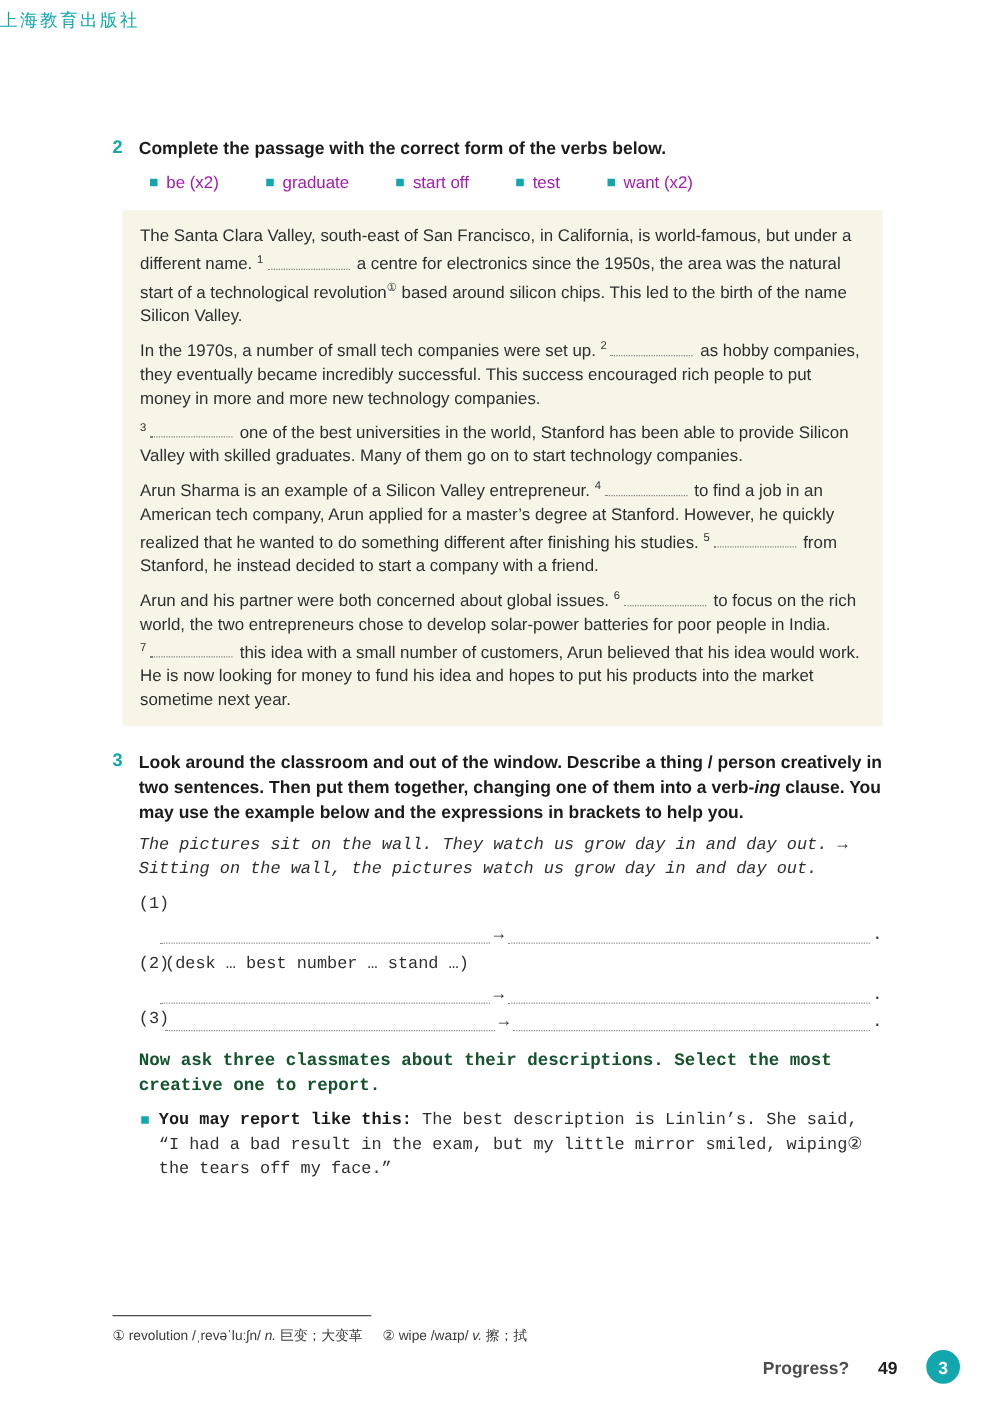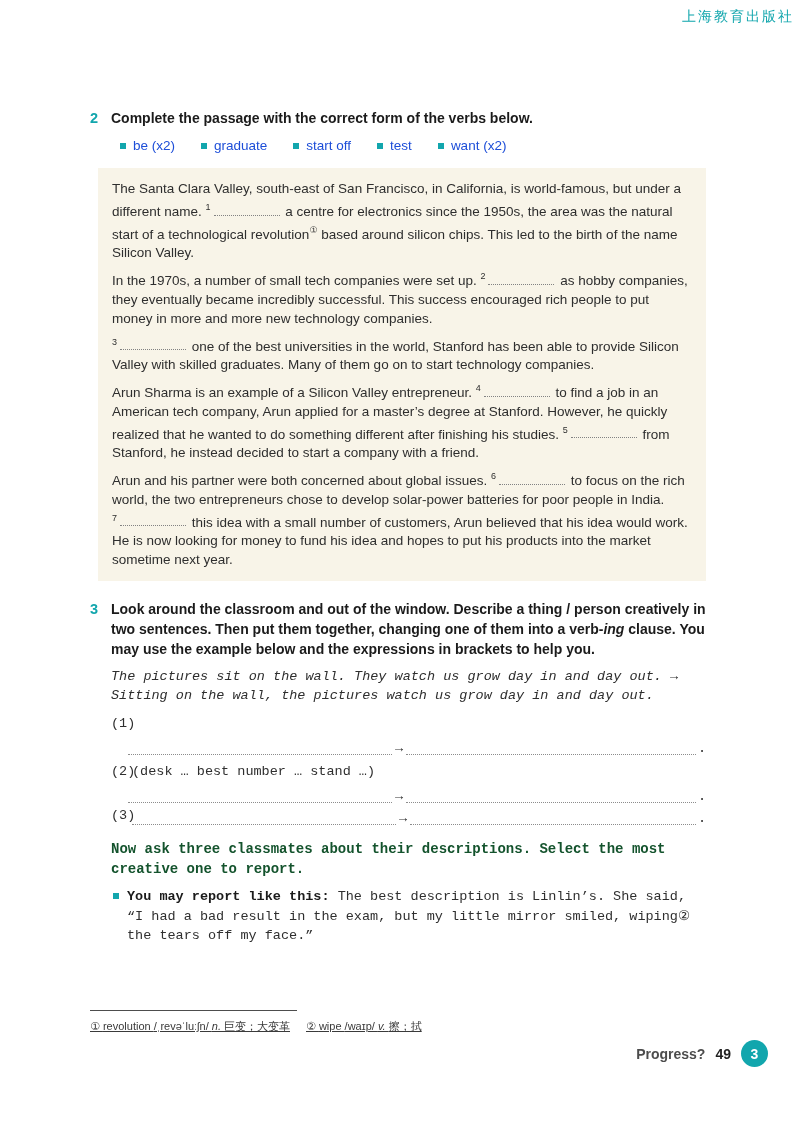--- a/index.html
+++ b/index.html
@@ -10,32 +10,32 @@
   html,body{ margin:0; padding:0; }
   body{
     width:794px; height:1123px; background:#ffffff;
     font-family:"Liberation Sans","DejaVu Sans",sans-serif;
     color:#2f2f2f;
   }
   .page{ position:relative; width:794px; height:1123px; overflow:hidden; background:#fff; }
 
   .publisher{
     position:absolute; top:8px; left:0; width:100%;
-    text-align:right; color:var(--accent);
+    text-align:left; color:var(--accent);
     font-size:14px; letter-spacing:2px;
   }
 
   .content{ position:absolute; top:108px; left:90px; width:616px; }
 
   .ex-head{ display:flex; gap:9px; margin-bottom:8px; }
   .ex-num{ color:var(--accent); font-weight:bold; font-size:14.5px; width:12px; flex:none; line-height:20px; }
   .ex-title{ font-size:14px; font-weight:bold; color:#1b1b1b; margin:0; line-height:20px; }
   .ex-title em{ font-style:italic; }
 
-  .word-bank{ display:flex; gap:26px; padding-left:30px; margin:10px 0 15px; font-size:13.5px; color:#1d4ed8; }
+  .word-bank{ display:flex; gap:38px; padding-left:30px; margin:10px 0 15px; font-size:13.5px; color:#a21caf; }
   .wb-item{ display:flex; align-items:center; gap:7px; }
   .sq{ width:6px; height:6px; background:var(--accent); flex:none; }
 
   .passage-box{
     background:var(--passage-bg);
     margin-left:8px; padding:11px 14px 12px;
     font-size:13.5px; line-height:19px; color:#2e2e2e;
   }
   .pp{ margin:0 0 5px; }
   .pp:last-child{ margin-bottom:0; }
@@ -61,26 +61,26 @@
   .arrow{ margin:0 3px; font-size:13.5px; line-height:13px; flex:none; }
   .line-end{ margin-left:2px; line-height:13px; flex:none; }
 
   .followup{ font-weight:bold; color:#14532d; margin:14px 0 8px; line-height:20px; font-size:14px; }
 
   .bullet{ display:flex; margin:4px 0 8px; }
   .bullet .sq{ margin:6px 8px 0 2px; }
   .bullet-text{ margin:0; line-height:19.5px; }
   .bullet-text strong{ color:#1b1b1b; }
 
-  .footnote{ position:absolute; left:90px; top:1010px; width:616px; font-size:11px; color:#3a3a3a;text-decoration:underline; }
+  .footnote{ position:absolute; left:90px; top:1052px; width:616px; font-size:11px; color:#3a3a3a; }
   .fn-rule{ width:207px; border-top:1px solid #4d4d4d; margin-bottom:8px; }
   .fn-item{ margin-right:16px; }
   .fn-pos{ font-style:italic; }
 
-  .footer{ position:absolute; top:1040px; right:26px; display:flex; align-items:center; gap:10px; }
+  .footer{ position:absolute; top:1080px; right:26px; display:flex; align-items:center; gap:23px; }
   .progress{ font-weight:bold; color:#4c4c4c; font-size:14px; }
   .pagenum{ font-weight:bold; color:#1f1f1f; font-size:14px; }
   .badge{
     width:27px; height:27px; border-radius:50%; background:var(--accent);
     color:#fff; font-weight:bold; font-size:14px;
     display:flex; align-items:center; justify-content:center;
   }
 </style>
 </head>
 <body>

